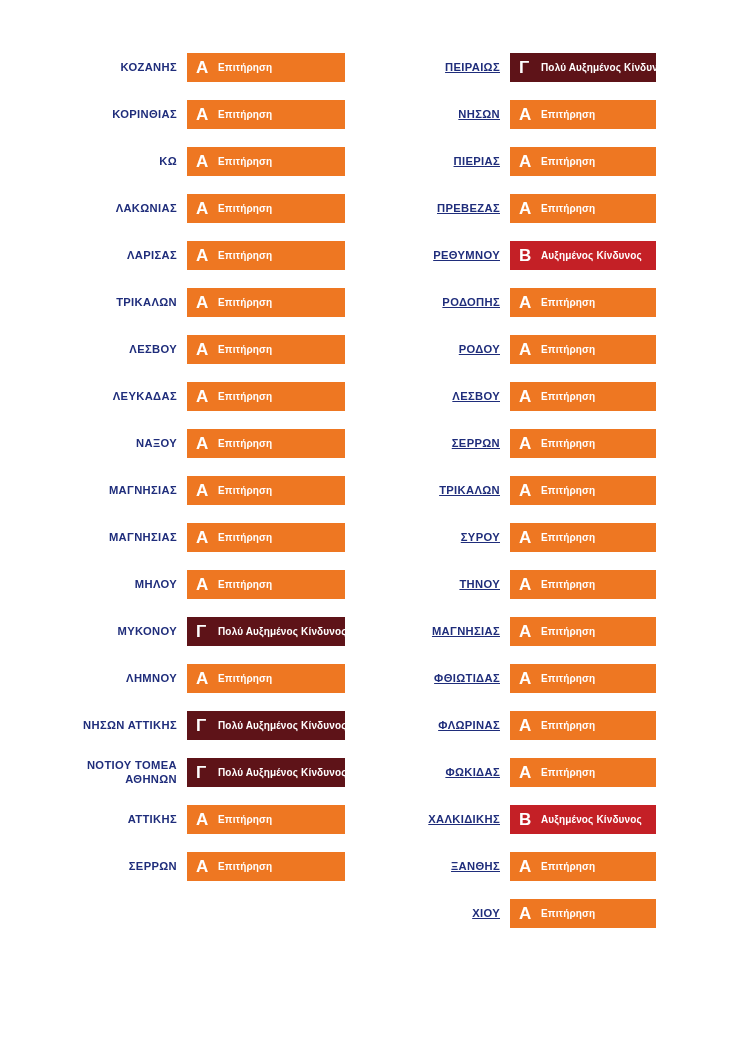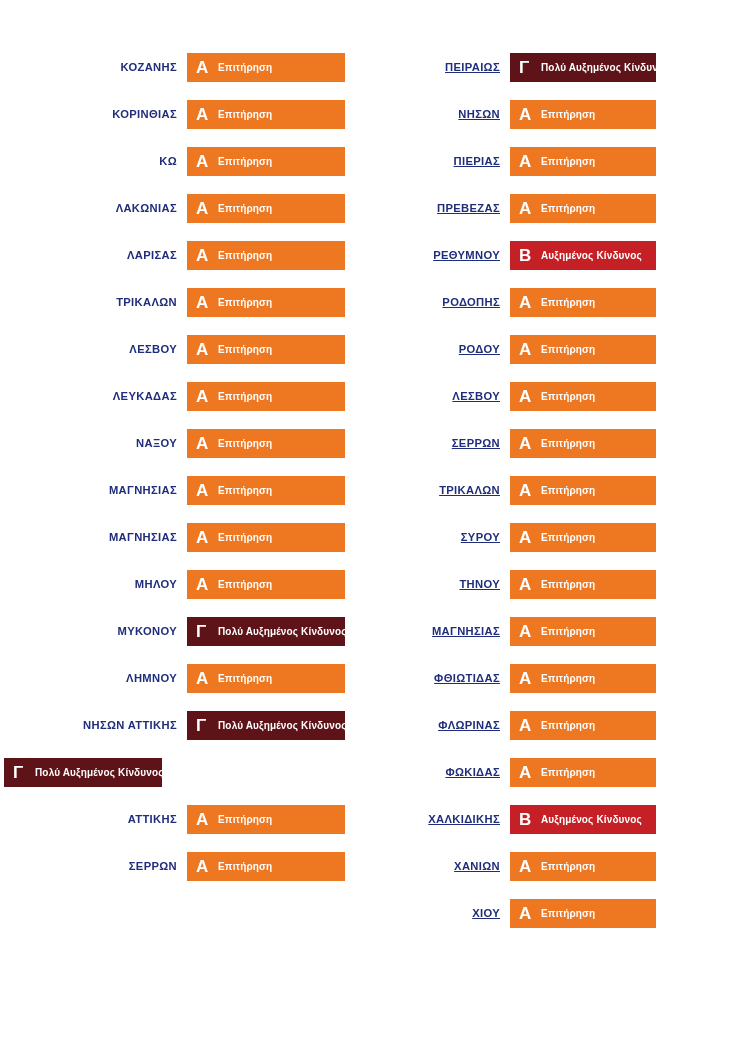--- a/index.html
+++ b/index.html
@@ -204,20 +204,22 @@
           </div>
         </div>
         <div class="risk-row">
           <div class="region-label">ΝΗΣΩΝ ΑΤΤΙΚΗΣ</div>
           <div class="status-bar lvl-C">
             <span class="status-grade">Γ</span>
             <span class="status-text">Πολύ Αυξημένος Κίνδυνος</span>
           </div>
         </div>
         <div class="risk-row">
+          <div class="region-label">ΝΟΤΙΟΥ ΤΟΜΕΑ
+ΑΘΗΝΩΝ</div>
           <div class="status-bar lvl-C">
             <span class="status-grade">Γ</span>
             <span class="status-text">Πολύ Αυξημένος Κίνδυνος</span>
           </div>
         </div>
         <div class="risk-row">
           <div class="region-label">ΑΤΤΙΚΗΣ</div>
           <div class="status-bar lvl-A">
             <span class="status-grade">Α</span>
             <span class="status-text">Επιτήρηση</span>
@@ -346,21 +348,21 @@
           </div>
         </div>
         <div class="risk-row">
           <div class="region-label">ΧΑΛΚΙΔΙΚΗΣ</div>
           <div class="status-bar lvl-B">
             <span class="status-grade">Β</span>
             <span class="status-text">Αυξημένος Κίνδυνος</span>
           </div>
         </div>
         <div class="risk-row">
-          <div class="region-label">ΧΑΝΙΩΝ</div>
+          <div class="region-label">ΞΑΝΘΗΣ</div>
           <div class="status-bar lvl-A">
             <span class="status-grade">Α</span>
             <span class="status-text">Επιτήρηση</span>
           </div>
         </div>
         <div class="risk-row">
           <div class="region-label">ΧΙΟΥ</div>
           <div class="status-bar lvl-A">
             <span class="status-grade">Α</span>
             <span class="status-text">Επιτήρηση</span>

